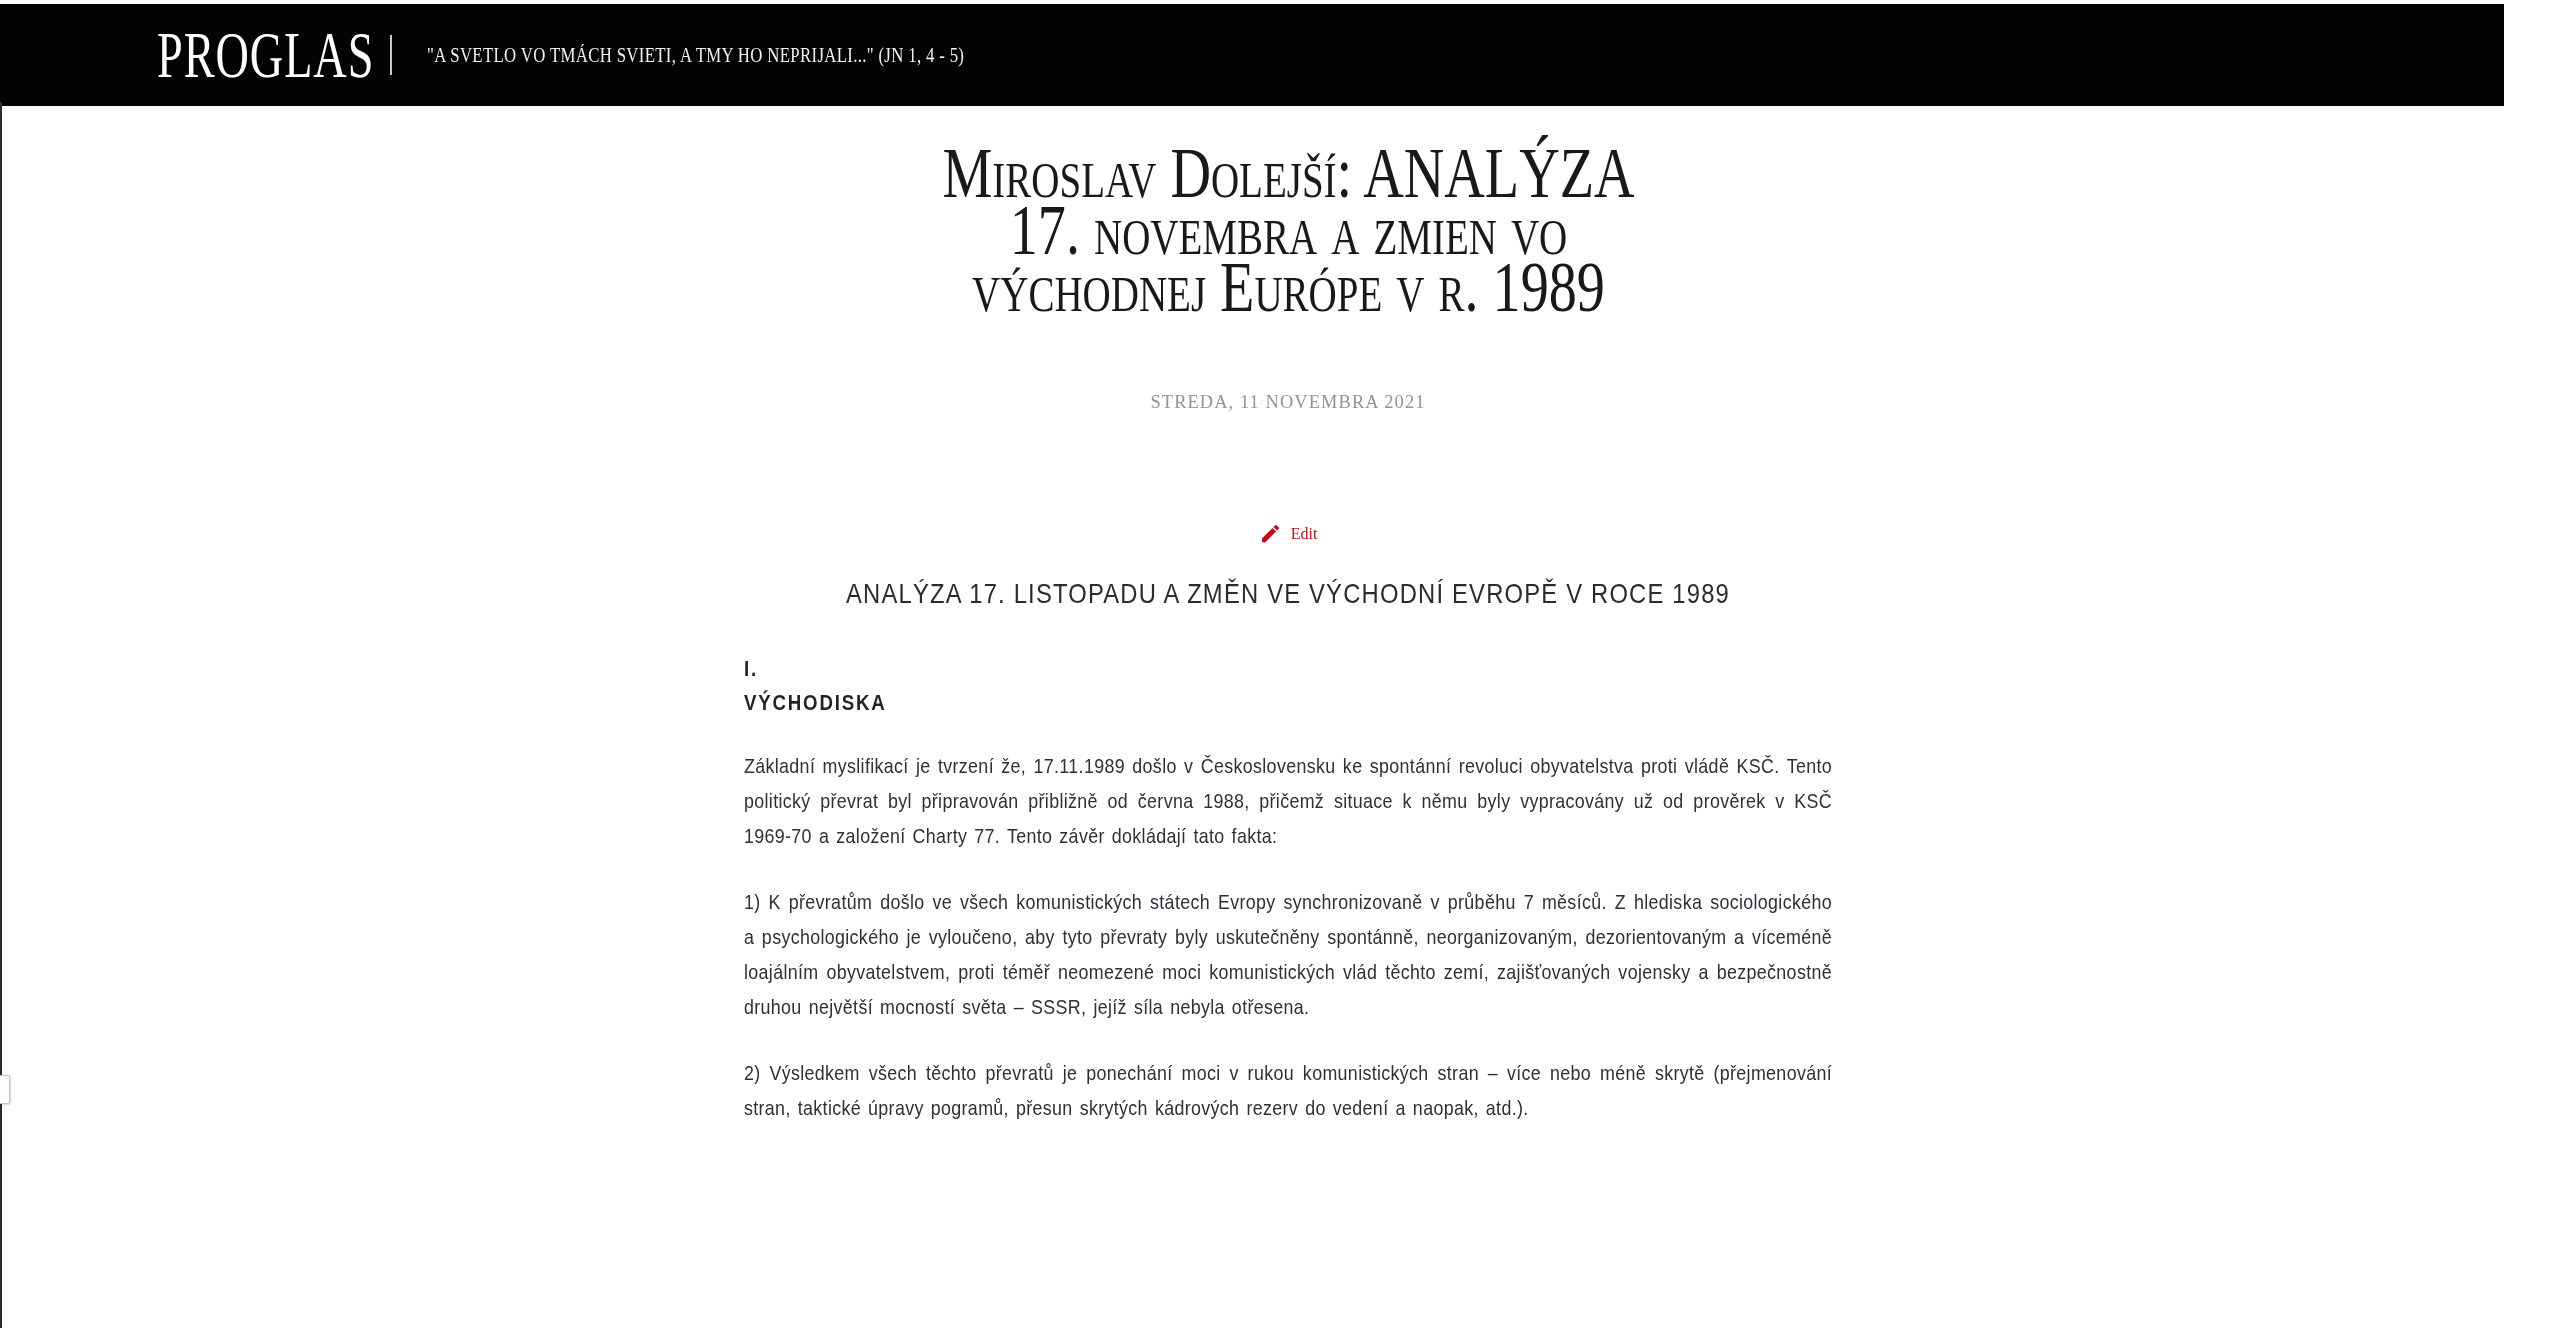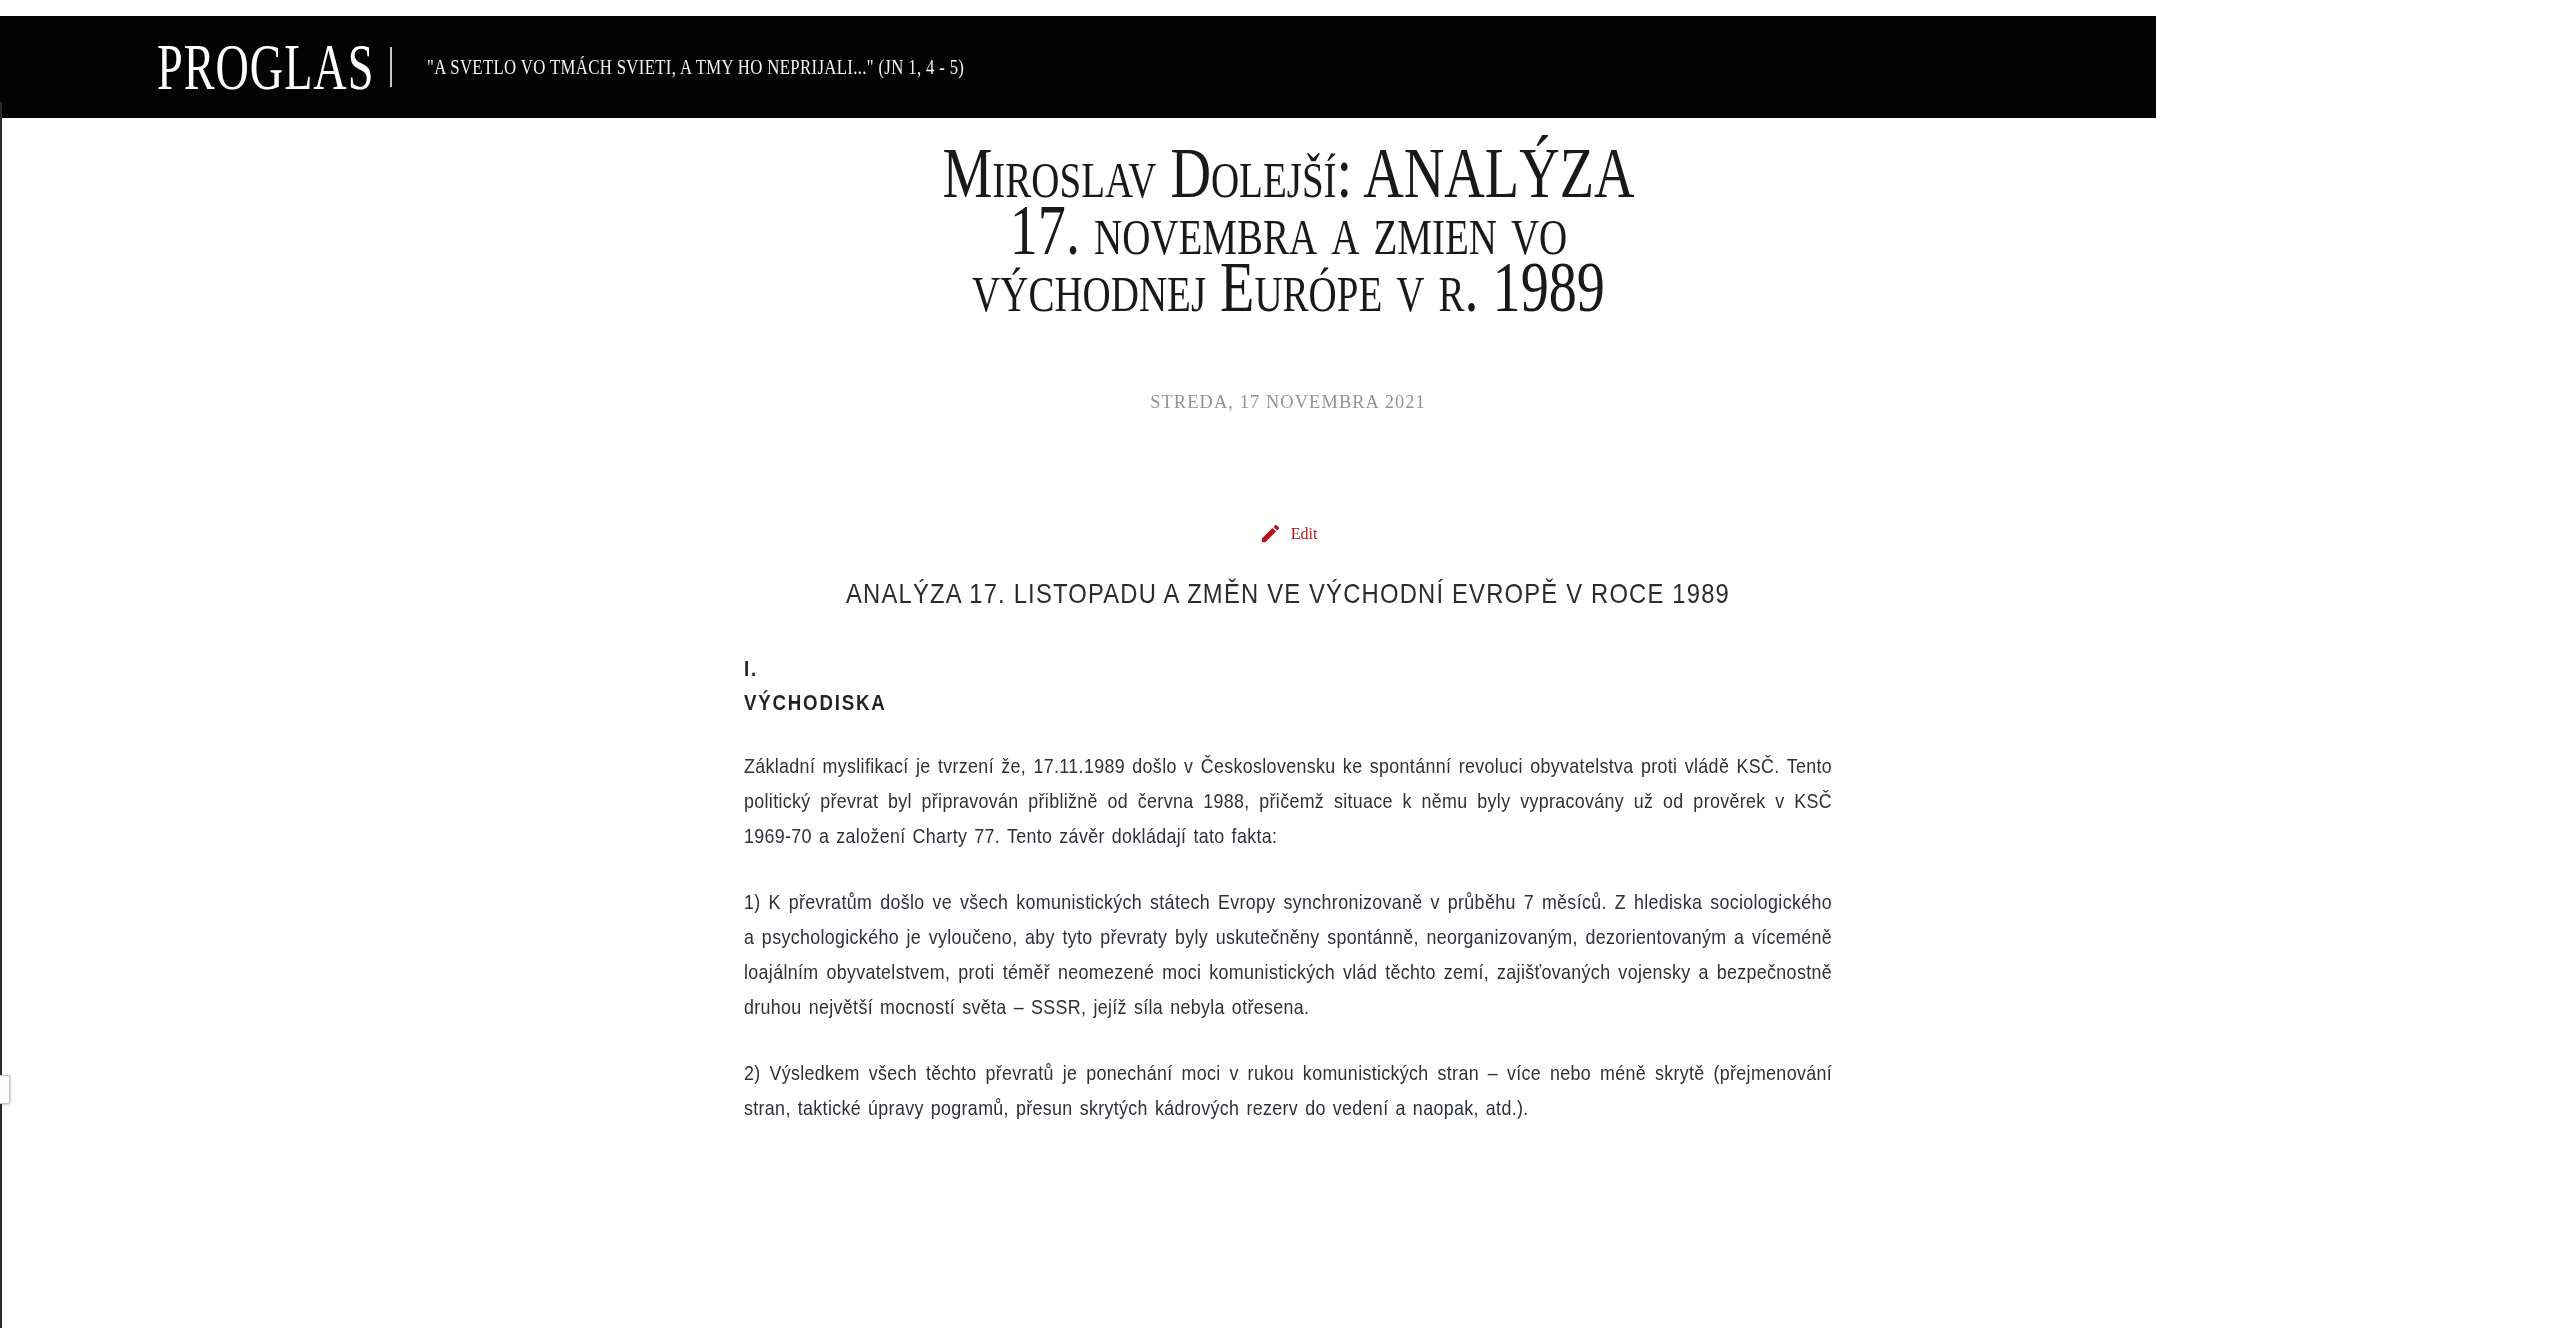--- a/index.html
+++ b/index.html
@@ -1,20 +1,20 @@
 <!DOCTYPE html>
 <html lang="sk" style="font-size:11.3px"><head>
 <meta charset="utf-8">
 <style>
   html,body{margin:0;padding:0;background:#ffffff;}
   .page{position:relative;width:2576px;height:1328px;background:#ffffff;overflow:hidden;
         font-family:"Liberation Sans",sans-serif;}
 
   
-  .site-header{position:absolute;top:16px;left:0;width:2156px;height:102px;background:#030303;
+  .site-header{position:absolute;top:4px;left:0;width:2504px;height:102px;background:#030303;
                display:flex;align-items:center;}
   .logo-wrap{margin-left:157px;width:215px;height:68px;display:flex;align-items:center;}
   .logo{display:inline-block;white-space:nowrap;color:#ffffff;
         font-family:"Liberation Serif",serif;font-size:66px;font-weight:400;line-height:68px;
         letter-spacing:1.4px;transform:scaleX(0.70);transform-origin:0 50%;cursor:pointer;}
   .header-sep{width:1.4px;height:40px;background:#c9c9c9;margin-left:18.4px;}
   .tagline-wrap{margin-left:35px;width:495px;height:28px;display:flex;align-items:center;}
   .tagline{display:inline-block;white-space:nowrap;color:#f4f4f4;
            font-family:"Liberation Serif",serif;font-size:21px;line-height:28px;
            letter-spacing:0.4px;transform:scaleX(0.80);transform-origin:0 50%;}
@@ -74,21 +74,21 @@
   <div class="left-tab"></div>
 
   <main class="article">
 
     <h1 class="post-title">
       <span>Miroslav Dolejší: ANALÝZA</span>
       <span>17. novembra a zmien vo</span>
       <span>východnej Európe v r. 1989</span>
     </h1>
 
-    <div class="post-date">STREDA, 17 NOVEMBRA 2021</div>
+    <div class="post-date">STREDA, 11 NOVEMBRA 2021</div>
 
     <div class="edit-row">
       <a class="edit-link">
         <span class="icon">
           <svg viewBox="0 0 24 24" width="23" height="23">
             <path fill="#b9121b" d="M3 17.25V21h3.75L17.81 9.94l-3.75-3.75L3 17.25zM20.71 7.04c.39-.39.39-1.02 0-1.41l-2.34-2.34a.9959.9959 0 0 0-1.41 0l-1.83 1.83 3.75 3.75 1.83-1.83z"></path>
           </svg>
         </span>
         <span class="edit-label">Edit</span>
       </a>

